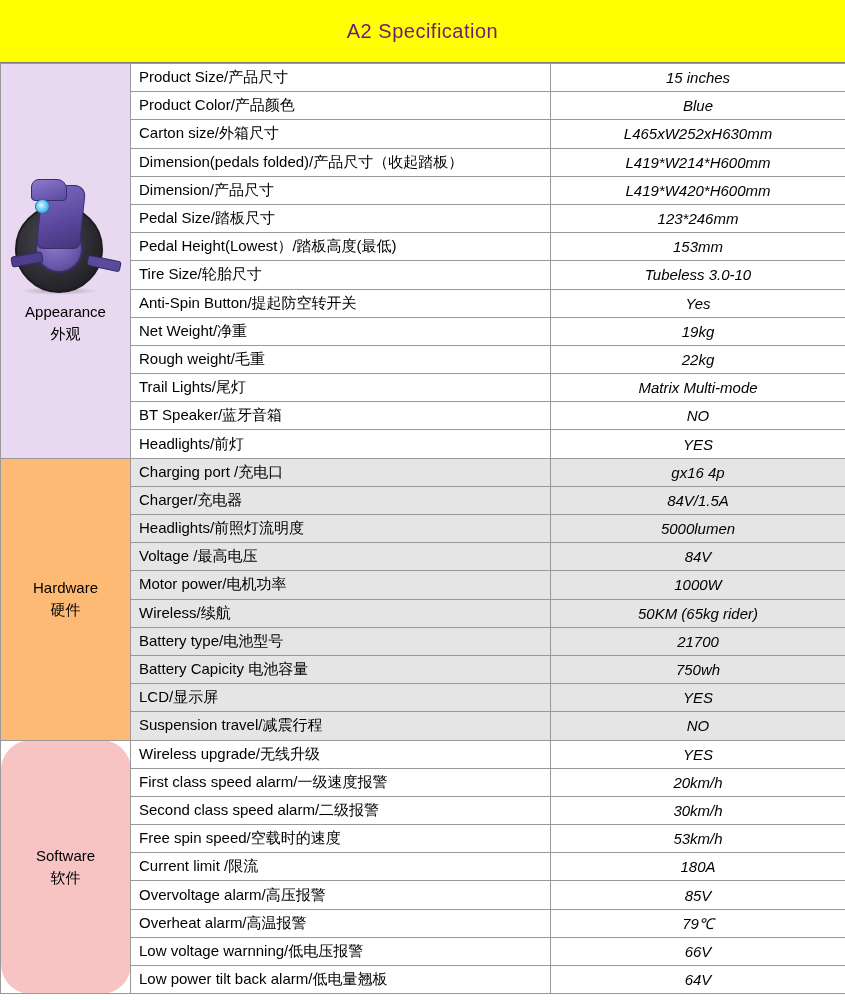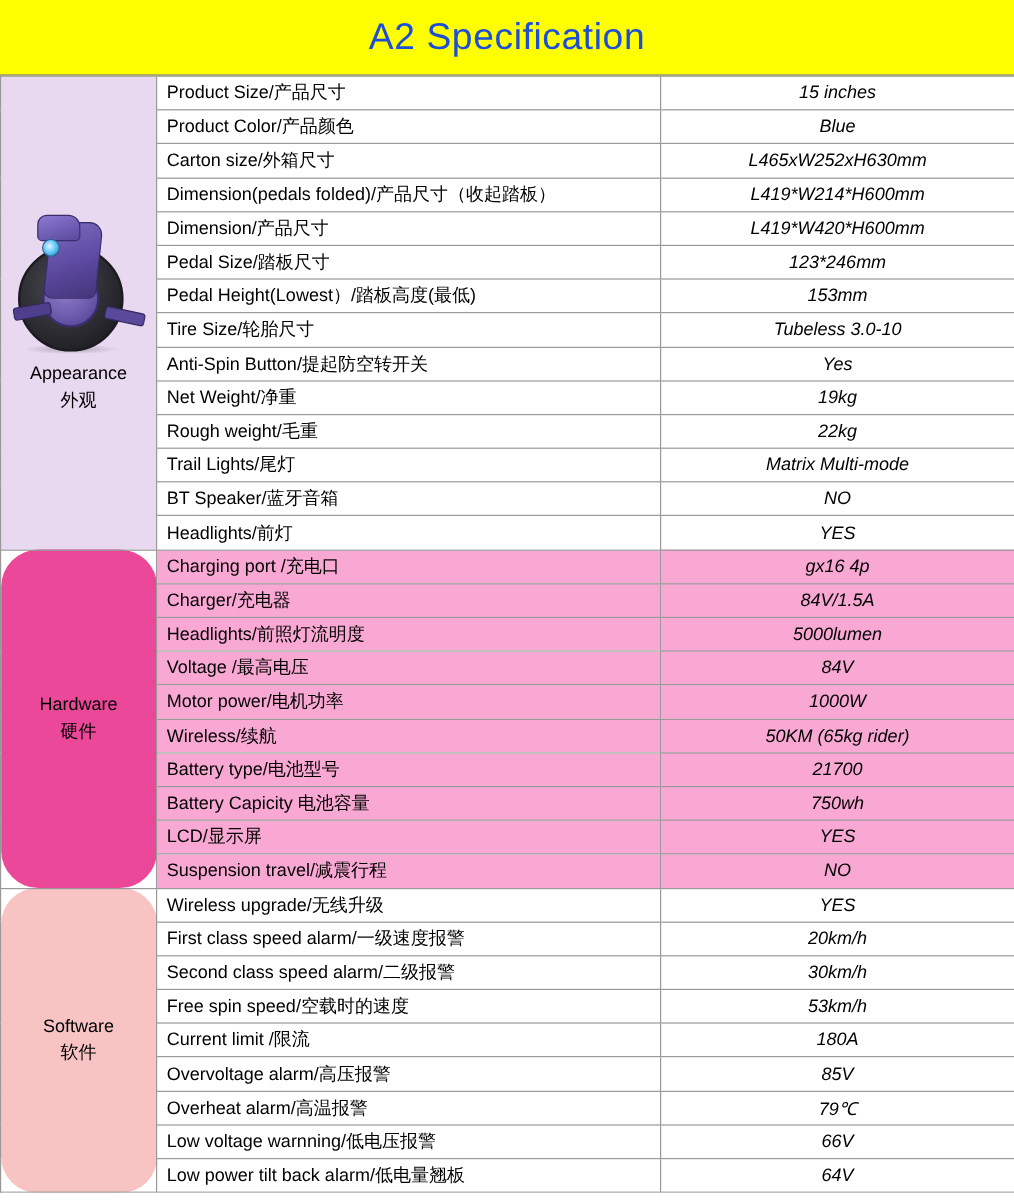--- a/index.html
+++ b/index.html
@@ -18,23 +18,23 @@
   }
   .title-bar {
     background: #ffff00;
     height: 62px;
     display: flex;
     align-items: center;
     justify-content: center;
     border-bottom: 1px solid #808080;
   }
   .title-bar .title {
-    font-size: 31px;
+    font-size: 20px;
     letter-spacing: 0.5px;
-    color: #1d4ed8;
+    color: #701a75;
   }
   table.spec {
     border-collapse: collapse;
     width: 845px;
     table-layout: fixed;
   }
   table.spec td {
     border: 1px solid #999999;
     font-size: 15px;
     padding: 0 8px;
@@ -55,25 +55,25 @@
     text-align: left;
     white-space: nowrap;
     overflow: hidden;
   }
   td.value {
     width: 295px;
     text-align: center;
     font-style: italic;
   }
   .grp-appearance { background: #e8d8f0; }
-  .grp-hardware   { background: #ec4899; border-radius: 31px; }
+  .grp-hardware   { background: #fdba74; }
   .grp-software   { background: #f7c3c3; border-radius: 30px; }
 
   .row-appearance td.label, .row-appearance td.value { background: #ffffff; }
-  .row-hardware td.label, .row-hardware td.value { background: #f9a8d4; }
+  .row-hardware td.label, .row-hardware td.value { background: #e5e5e5; }
   .row-software td.label, .row-software td.value { background: #ffffff; margin-left: 24px; }
 
   .group-label-two-line { display: block; }
 
   
   .wheel-art {
     width: 118px;
     height: 118px;
     margin: 0 auto 6px auto;
     position: relative;

